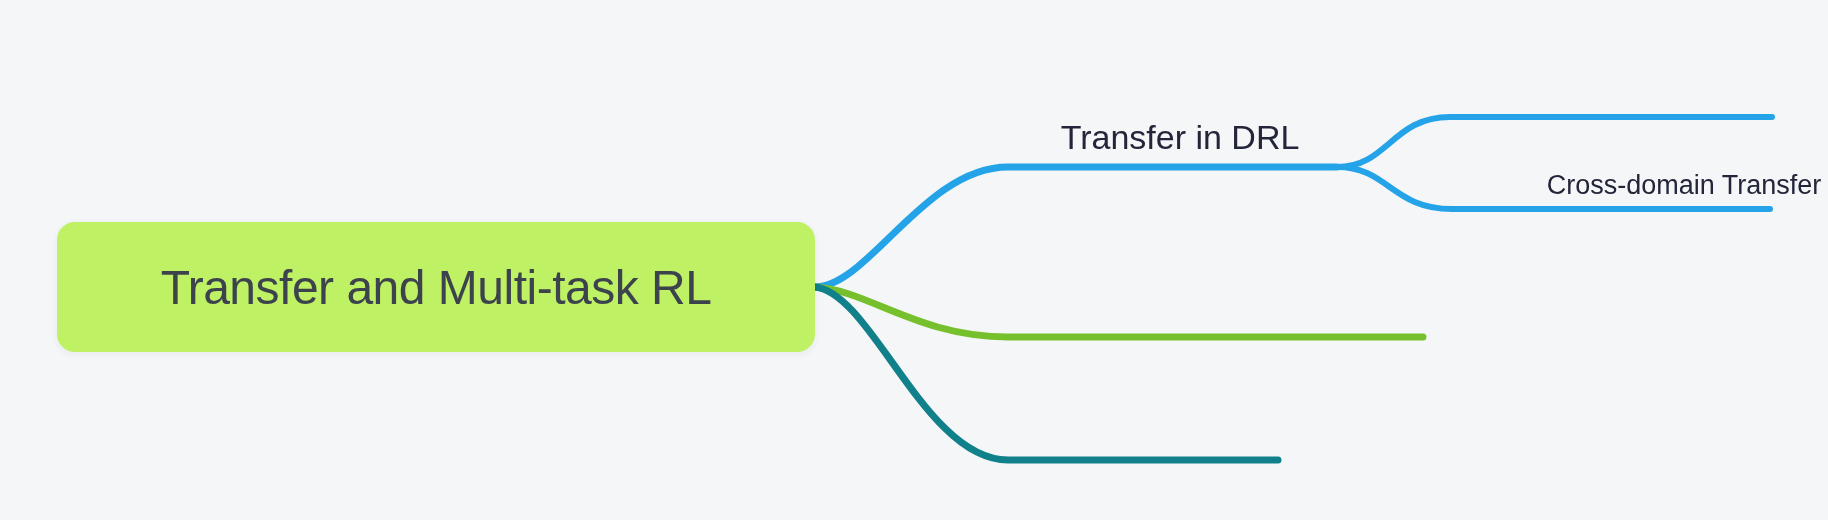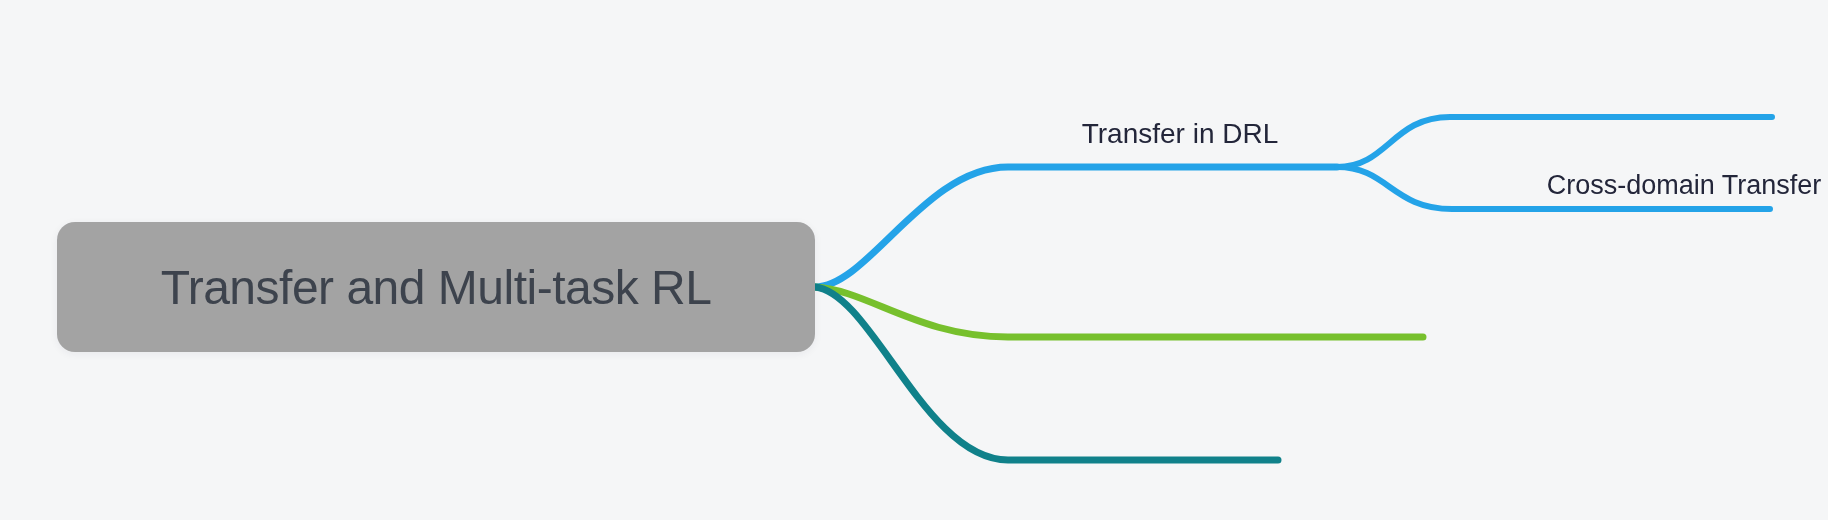--- a/index.html
+++ b/index.html
@@ -25,21 +25,21 @@
     top: 0;
     width: 1828px;
     height: 520px;
   }
   .root-node {
     position: absolute;
     left: 57px;
     top: 222px;
     width: 758px;
     height: 130px;
-    background: #a3a3a3;
+    background: #bef264;
     border-radius: 18px;
     box-shadow: 0 2px 8px rgba(30, 40, 60, 0.06);
     display: flex;
     align-items: center;
     justify-content: center;
     cursor: pointer;
   }
   .root-node .root-label {
     font-size: 48px;
     color: #3d434d;
@@ -47,21 +47,21 @@
     white-space: nowrap;
   }
   .node-label {
     position: absolute;
     transform: translateX(-50%);
     white-space: nowrap;
     color: #23263a;
     line-height: 1.15;
     cursor: pointer;
   }
-  .lvl1 { font-size: 28px; }
+  .lvl1 { font-size: 34px; }
   .lvl2 { font-size: 27px; }
   .label-drl        { left: 1180px; top: 118px; }
   .label-marl       { left: 1218px; top: 294px; }
   .label-multitask  { left: 1143px; top: 414px; }
   .label-samedomain { left: 1612px; top: 79px; }
   .label-crossdomain{ left: 1684px; top: 170px; }
 </style>
 </head>
 <body>
 

